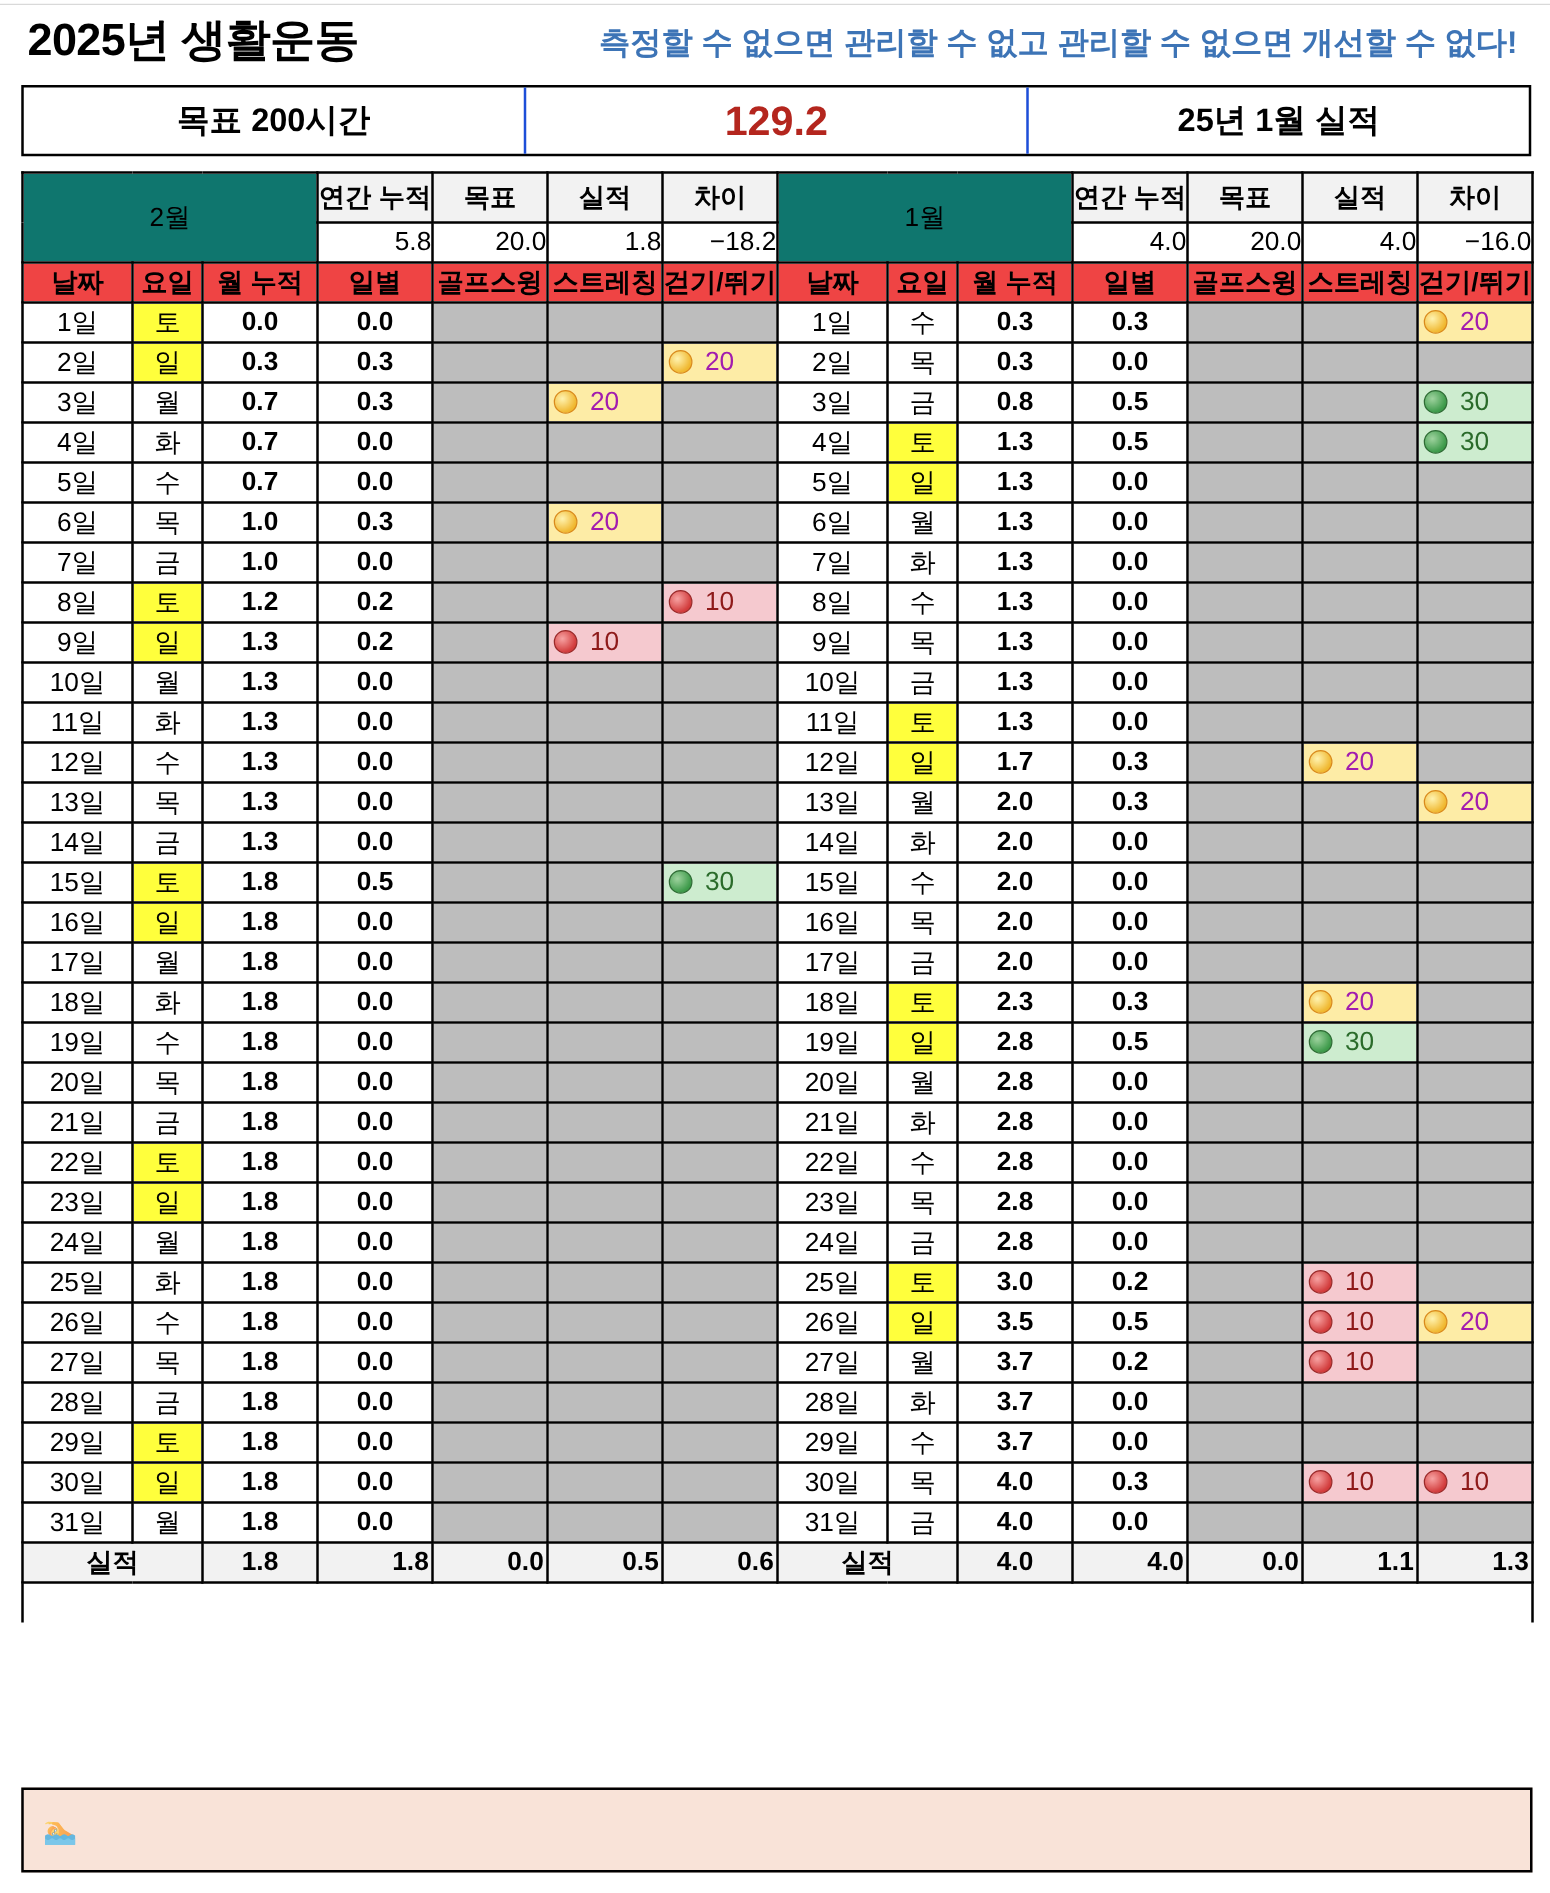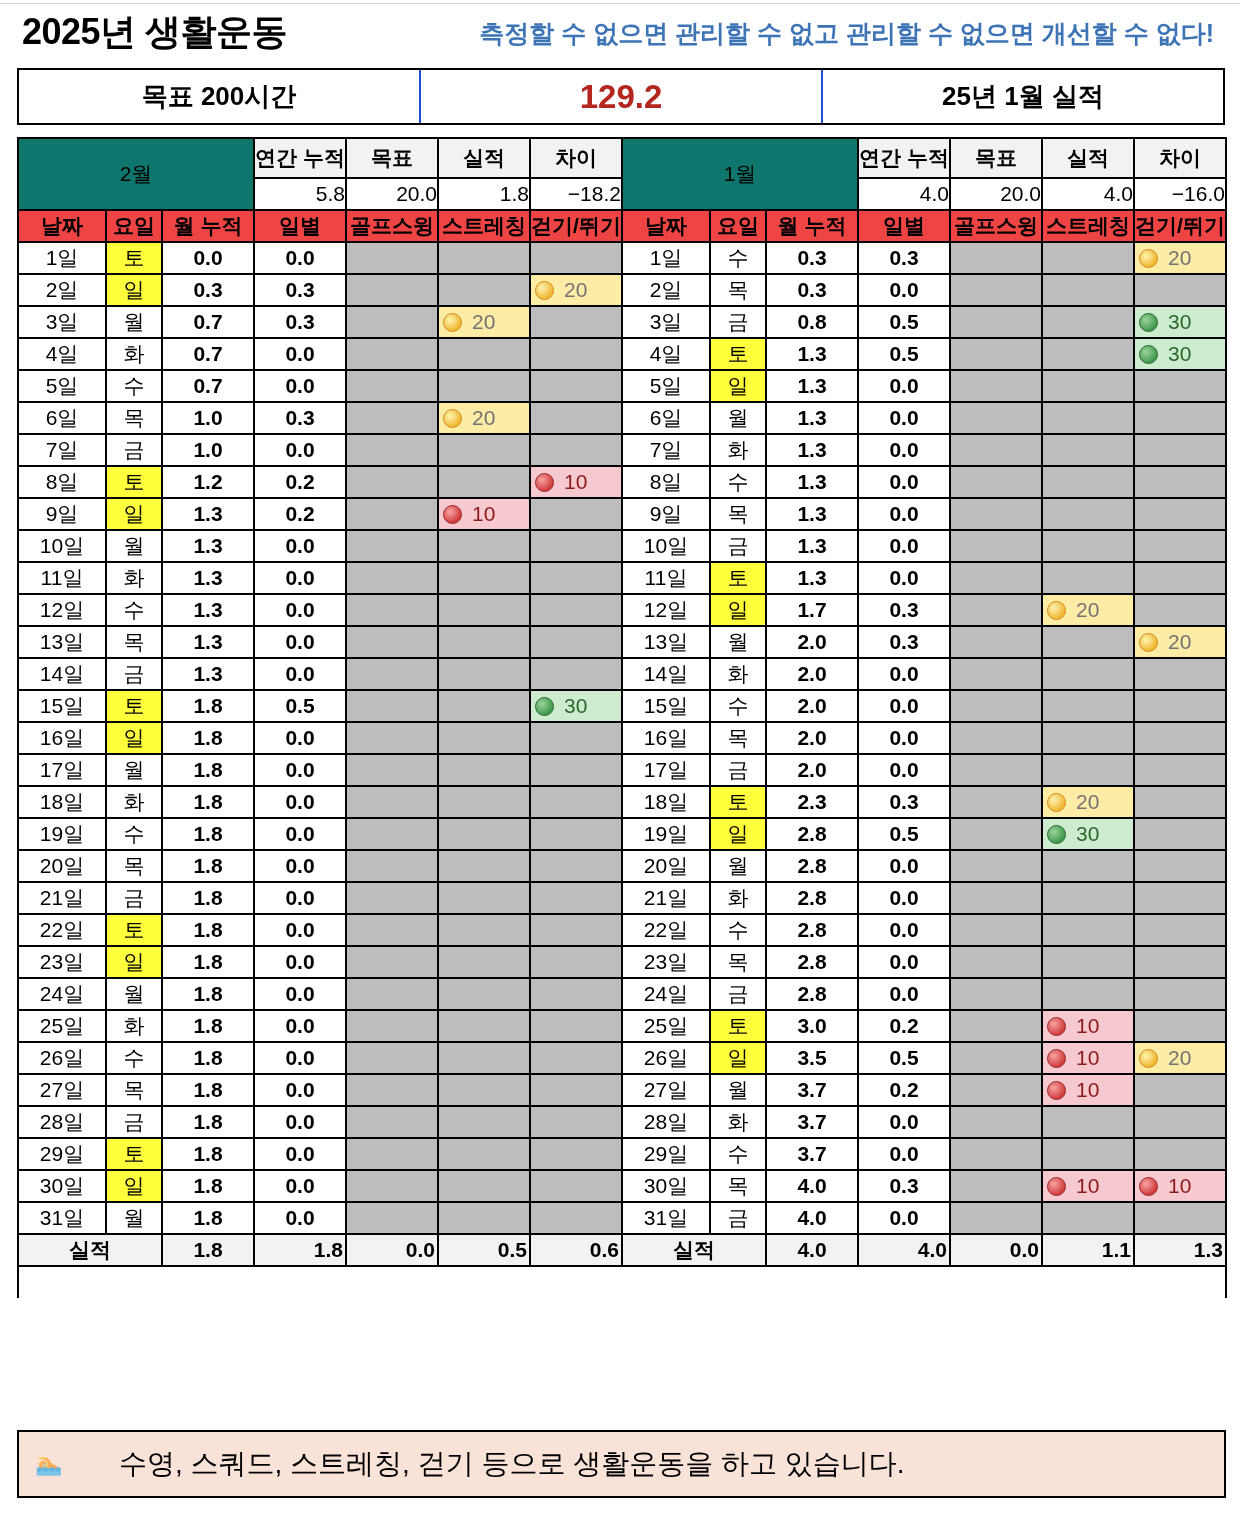--- a/index.html
+++ b/index.html
@@ -17,21 +17,21 @@
   .hlbl{background:#f2f2f2;font-weight:bold;font-size:19px;height:40px!important;vertical-align:top;padding-top:5px!important;}
   .hval{font-size:26px;text-align:right!important;padding-right:0!important;}
   .colhdr td{background:#ef4444;font-weight:bold;font-size:19px;height:38px;}
   .d-date{font-size:20px;}
   .d-wk{font-size:20px;}
   .wkend{background:#ffff3c;}
   .bold{font-weight:bold;font-size:22px;}
   .gray{background:#bdbdbd;}
   .act{text-align:left!important;padding-left:4px!important;font-size:19px;}
   .act .dot{display:inline-block;width:17px;height:17px;border-radius:50%;vertical-align:-3px;margin-right:10px;}
-  .a-y{background:#fdeca6;color:#737373;}
+  .a-y{background:#fdeca6;color:#a21caf;}
   .a-y .dot{background:radial-gradient(circle at 35% 35%,#fff3b0,#f0b830 70%);border:1px solid #d98a1c;}
   .a-r{background:#f5c9cf;color:#8e1a1a;}
   .a-r .dot{background:radial-gradient(circle at 35% 35%,#f7a3a3,#d23c3c 70%);border:1px solid #9a2a2a;}
   .a-g{background:#cdeccf;color:#2a6b2a;}
   .a-g .dot{background:radial-gradient(circle at 35% 35%,#9fd39f,#3d9a4a 70%);border:1px solid #2e6b34;}
   .total td{background:#f2f2f2;font-weight:bold;font-size:23px;height:36px;}
   .total .r{text-align:right;padding-right:2px;}
   .blank td{height:10px;border-left:2px solid #000;border-right:2px solid #000;}
   .footer{position:absolute;left:17px;top:1430px;width:1209px;height:68px;box-sizing:border-box;border:2px solid #000;background:#f9e3d8;display:flex;align-items:center;}
   .footer .icon{width:40px;margin-left:16px;font-size:22px;opacity:.6;}
@@ -617,14 +617,13 @@
         <td class="r">1.3</td>
       </tr>
       <tr class="blank">
         <td colspan="14" style="border-top:2px solid #000;border-bottom:none;"></td>
       </tr>
     </tbody>
 </table>
 
 <div class="footer">
   <span class="icon">🏊</span>
-  <span class="txt">수영, 스쿼드, 스트레칭, 걷기 등으로 생활운동을 하고 있습니다.</span>
 </div>
 
 </body></html>

